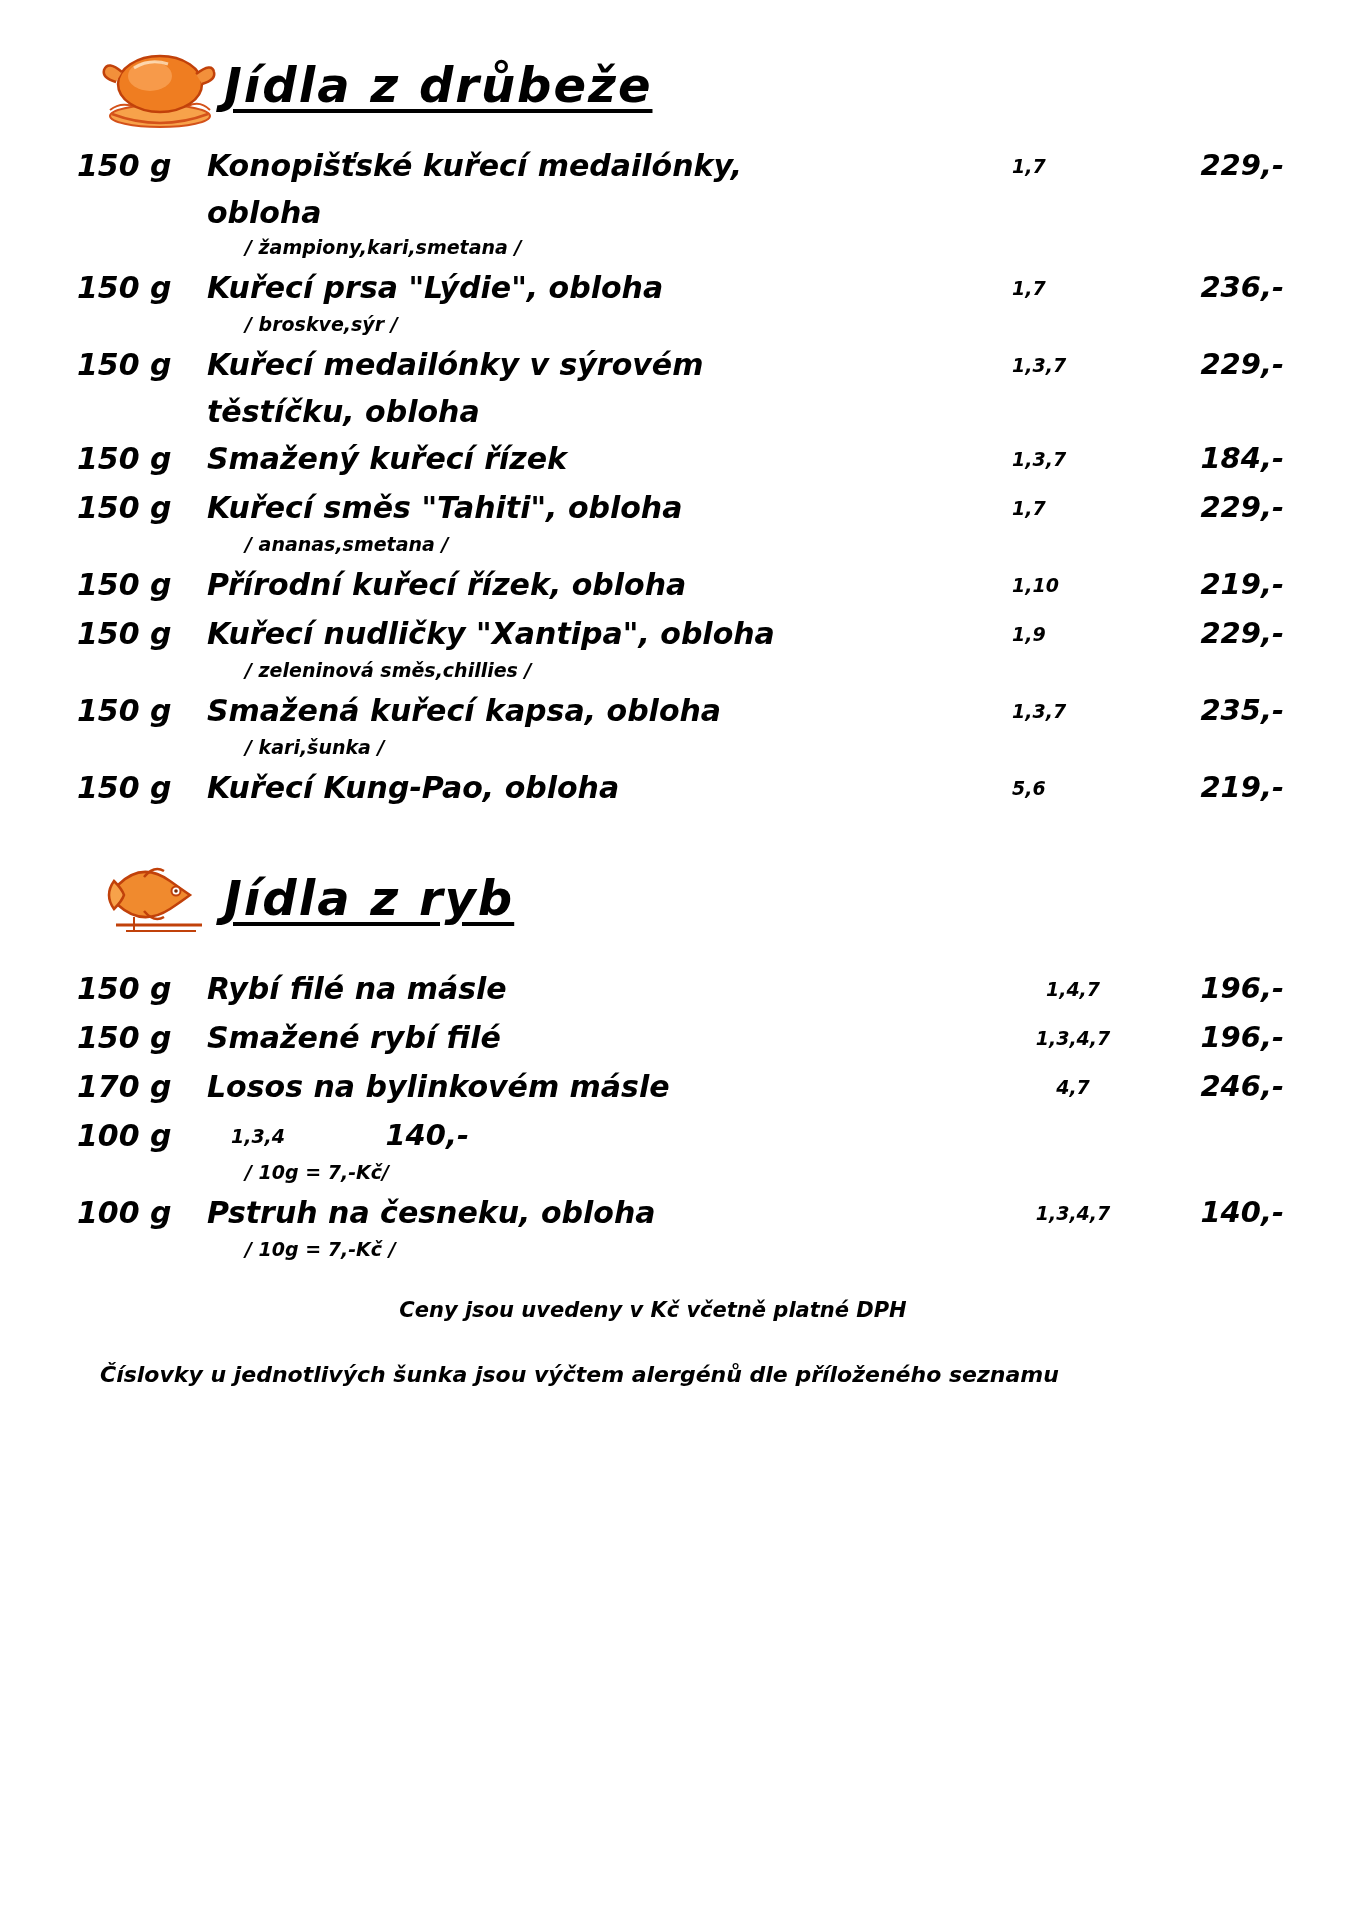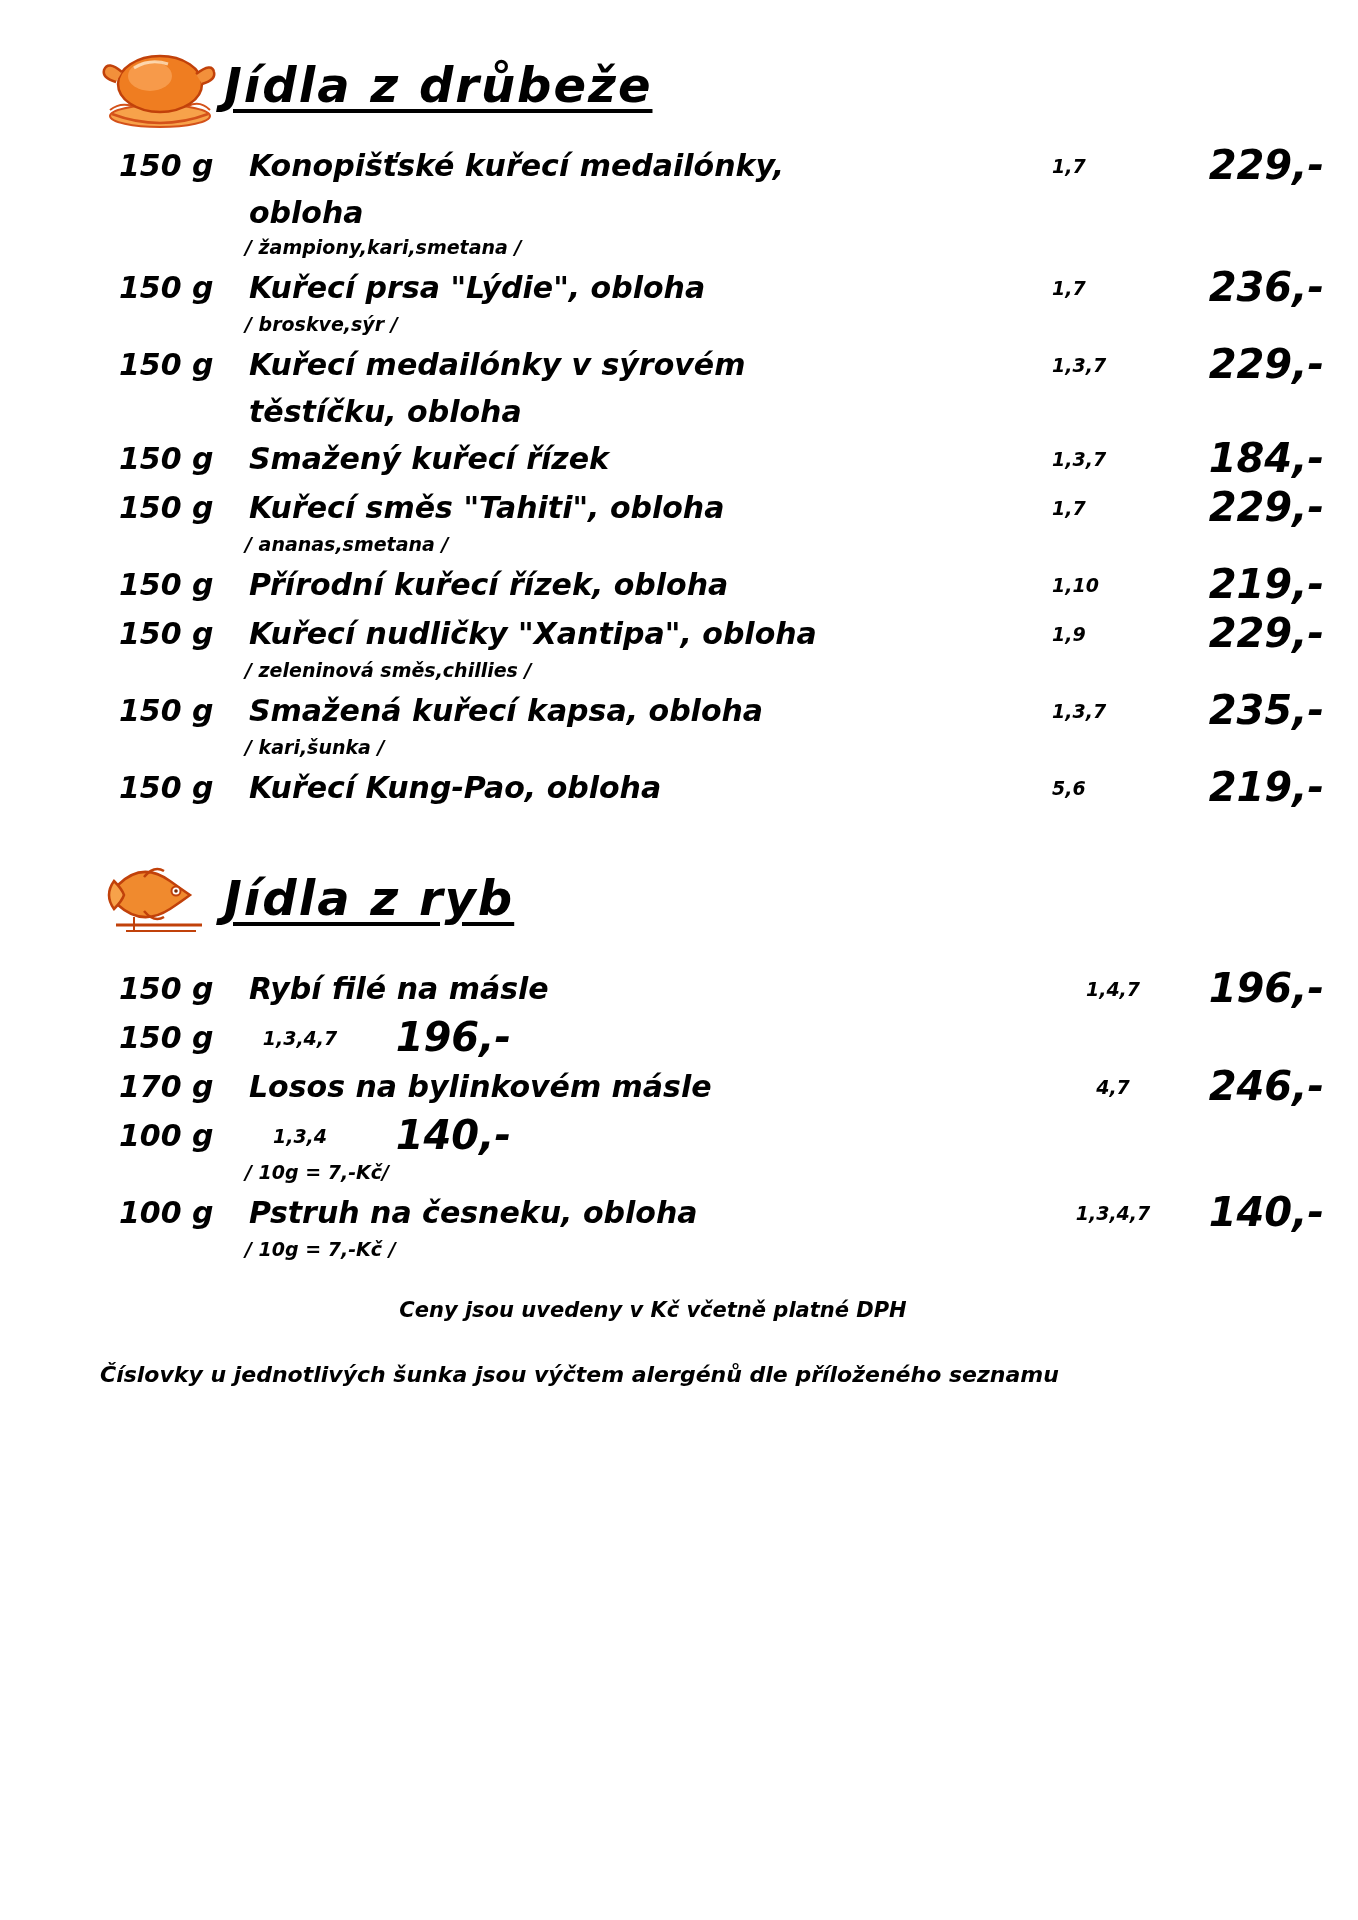--- a/index.html
+++ b/index.html
@@ -55,21 +55,21 @@
   }
   .row {
     display: flex;
     align-items: flex-start;
     padding: 0 0 0 0;
   }
   .weight {
     width: 120px;
     flex: 0 0 120px;
     text-align: left;
-    padding-left: 119px;
+    padding-left: 77px;
     box-sizing: content-box;
     font-style: italic;
     font-weight: bold;
     font-size: 30px;
     line-height: 47px;
     white-space: nowrap;
   }
   .name {
     flex: 1 1 auto;
     font-style: italic;
@@ -90,24 +90,24 @@
     font-size: 19px;
     line-height: 49px;
     text-align: left;
     white-space: nowrap;
   }
   .price {
     width: 150px;
     flex: 0 0 150px;
     font-style: italic;
     font-weight: bold;
-    font-size: 40px;
+    font-size: 29px;
     line-height: 47px;
     text-align: right;
-    padding-right: 34px;
+    padding-right: 74px;
     white-space: nowrap;
   }
   .note {
     font-style: italic;
     font-weight: bold;
     font-size: 19px;
     line-height: 30px;
     margin-left: 245px;
     margin-top: -4px;
     margin-bottom: 2px;
@@ -274,20 +274,21 @@
 
     <div class="row">
       <div class="weight">150 g</div>
       <div class="name">Rybí filé na másle</div>
       <div class="allerg wide">1,4,7</div>
       <div class="price">196,-</div>
     </div>
 
     <div class="row">
       <div class="weight">150 g</div>
+      <div class="name">Smažené rybí filé</div>
       <div class="allerg wide">1,3,4,7</div>
       <div class="price">196,-</div>
     </div>
 
     <div class="row">
       <div class="weight">170 g</div>
       <div class="name">Losos na bylinkovém másle</div>
       <div class="allerg wide">4,7</div>
       <div class="price">246,-</div>
     </div>

